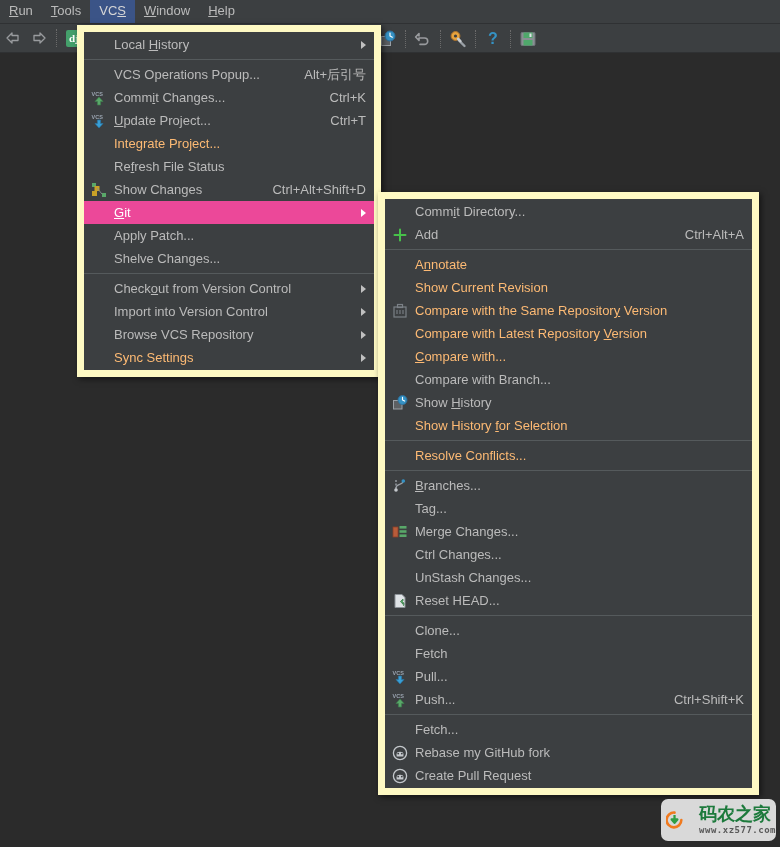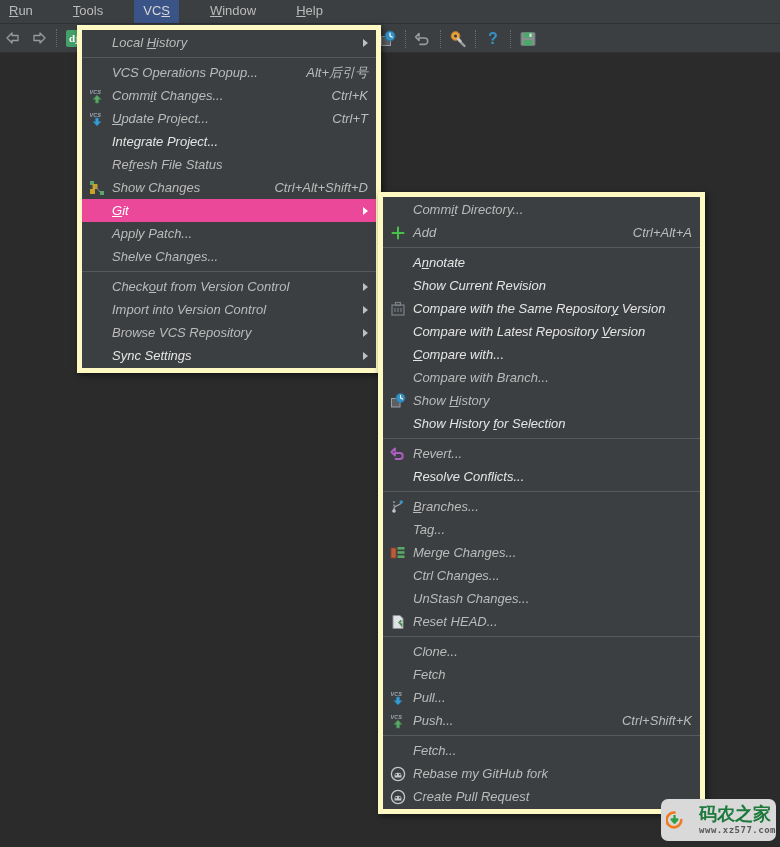--- a/index.html
+++ b/index.html
@@ -16,21 +16,20 @@
     background: #2b2b2b;
   }
 
   
   .menubar {
     position: absolute; top: 0; left: 0;
     width: 780px; height: 24px;
     background: #3c3f41;
     display: flex; align-items: center;
     border-bottom: 1px solid #2f3133;
-    gap: 22px;
   }
   .menubar-item {
     padding: 3px 9px 4px 9px;
     font-size: 13px;
     color: #bbbbbb;
     line-height: 16px;
     white-space: nowrap;
   }
   .menubar-item.active {
     background: #3b5487;
@@ -64,37 +63,36 @@
   .editor {
     position: absolute; top: 53px; left: 0;
     width: 780px; height: 794px;
     background: #2b2b2b;
   }
 
   
   .menu {
     position: absolute;
     background: #3c3f41;
-    border: 5px solid #fef9c3;
+    border: 7px solid #fef9c3;
     box-shadow: 2px 2px 6px rgba(0,0,0,0.55);
     padding: 1px 0;
     z-index: 20;
-    font-style: italic;
   }
   .mi {
     position: relative;
     display: flex; align-items: center;
     height: 23px;
     padding: 0 8px 0 0;
     font-size: 13px;
     color: #bbbbbb;
     white-space: nowrap;
   }
   .mi.sel { background: #ec4899; color: #ffffff; }
-  .mi.disabled { color: #e5e5e5; }
+  .mi.disabled { color: #fdba74; }
   .mi .icon-slot {
     width: 26px; min-width: 26px;
     height: 20px;
     display: flex; align-items: center; justify-content: center;
     margin-left: 2px;
   }
   .mi .label {
     flex: 0 0 auto;
     padding-left: 2px;
   }
@@ -118,21 +116,21 @@
     margin: 3px 0;
   }
 
   
   #vcsMenu {
     left: 77px; top: 25px;
     width: 304px;
   }
   #gitMenu {
     left: 378px; top: 192px;
-    width: 327px;
+    width: 381px;
   }
 
   
   .ico { display:block; }
 
   
   .watermark {
     position: absolute;
     right: 4px; bottom: 6px;
     width: 115px; height: 42px;
@@ -392,29 +390,20 @@
         </span>
         <span class="label">Show <span class="mnem">H</span>istory</span>
         <span class="spacer"></span>
       </div>
       <div class="mi disabled">
         <span class="icon-slot"></span>
         <span class="label">Show History <span class="mnem">f</span>or Selection</span>
         <span class="spacer"></span>
       </div>
       <div class="msep"></div>
-      <div class="mi">
-        <span class="icon-slot">
-          <svg width="16" height="16" viewBox="0 0 16 16">
-            <path d="M5 5 L5 2.5 L1.4 6 L5 9.5 L5 7 L9.8 7 A3 3 0 0 1 9.8 13 L5.6 13" fill="none" stroke="#b05ec4" stroke-width="1.8" stroke-linejoin="round" stroke-linecap="round"></path>
-          </svg>
-        </span>
-        <span class="label">Revert...</span>
-        <span class="spacer"></span>
-      </div>
       <div class="mi disabled">
         <span class="icon-slot"></span>
         <span class="label">Resolve Conflicts...</span>
         <span class="spacer"></span>
       </div>
       <div class="msep"></div>
       <div class="mi">
         <span class="icon-slot">
           <svg width="16" height="16" viewBox="0 0 16 16">
             <path d="M4 2 L4 13" stroke="#9aa0a6" stroke-width="1.4" stroke-dasharray="2 1.6"></path>

